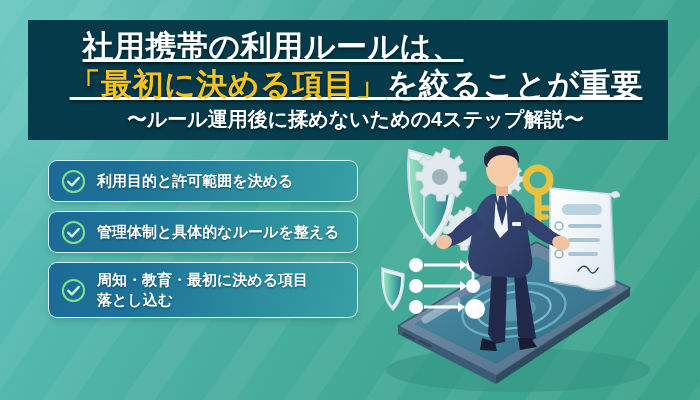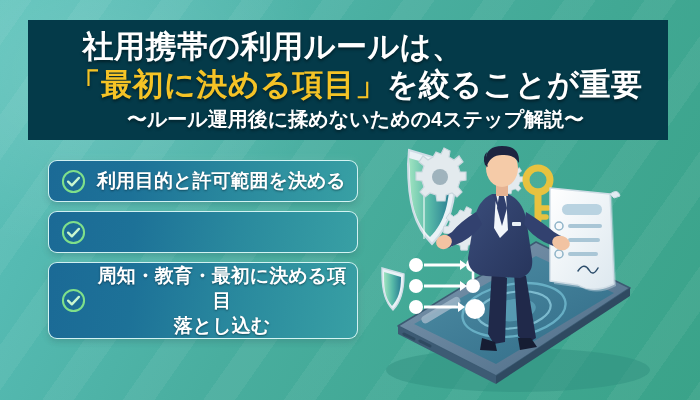--- a/index.html
+++ b/index.html
@@ -31,21 +31,21 @@
   
   .banner{
     position:absolute;left:28px;top:20px;width:640px;height:120px;
     background:#043a49;
     box-sizing:border-box;
     display:flex;flex-direction:column;justify-content:center;align-items:center;
   }
   .ttl-line{
     color:#ffffff;font-weight:bold;letter-spacing:0.5px;
     text-shadow:0 2px 3px rgba(0,0,0,0.45);
-    white-space:nowrap;line-height:1.0;
+    white-space:nowrap;line-height:1.0;text-decoration:underline;
   }
   .ttl1{font-size:31px;margin-bottom:7px;padding-right:150px;}
   .ttl2{font-size:31px;margin-bottom:9px;margin-left:16px;}
   .hl{color:#f5c326;}
   .subttl{
     color:#ffffff;font-size:20px;font-weight:bold;white-space:nowrap;
     text-shadow:0 2px 3px rgba(0,0,0,0.4);line-height:1;margin-left:15px;
   }
 
   
@@ -60,24 +60,23 @@
     padding:0 10px 0 12px;
     margin-bottom:9px;
     min-height:42px;
   }
   .card.two-line{min-height:56px;}
   .chk{
     flex:0 0 auto;width:25px;height:25px;margin-right:11px;
     display:block;
   }
   .card-label{
-    color:#ffffff;font-size:19px;font-weight:bold;line-height:1.32;
+    color:#ffffff;font-size:15px;font-weight:bold;line-height:1.32;
     text-shadow:0 1px 2px rgba(0,30,40,0.55);
     white-space:pre-line;
-    text-align:center;
   }
 
   
   #art{position:absolute;left:368px;top:138px;width:332px;height:262px;}
 </style>
 </head>
 <body>
 
 <div id="stage">
   <div id="stripes"></div>
@@ -97,20 +96,21 @@
         <path d="M7.4 13.2 L11.3 17 L18.6 9.3" fill="none" stroke="#c9f7cf" stroke-width="2.5" stroke-linecap="round" stroke-linejoin="round"></path>
       </svg>
       <span class="card-label">利用目的と許可範囲を決める</span>
     </div>
 
     <div class="card">
       <svg class="chk" viewBox="0 0 26 26">
         <circle cx="13" cy="13" r="11" fill="none" stroke="#7fe08a" stroke-width="2.1"></circle>
         <path d="M7.4 13.2 L11.3 17 L18.6 9.3" fill="none" stroke="#c9f7cf" stroke-width="2.5" stroke-linecap="round" stroke-linejoin="round"></path>
       </svg>
+      <span class="card-label">管理体制と具体的なルールを整える</span>
     </div>
 
 
     <div class="card two-line">
       <svg class="chk" viewBox="0 0 26 26">
         <circle cx="13" cy="13" r="11" fill="none" stroke="#7fe08a" stroke-width="2.1"></circle>
         <path d="M7.4 13.2 L11.3 17 L18.6 9.3" fill="none" stroke="#c9f7cf" stroke-width="2.5" stroke-linecap="round" stroke-linejoin="round"></path>
       </svg>
       <span class="card-label">周知・教育・最初に決める項目
 落とし込む</span>

